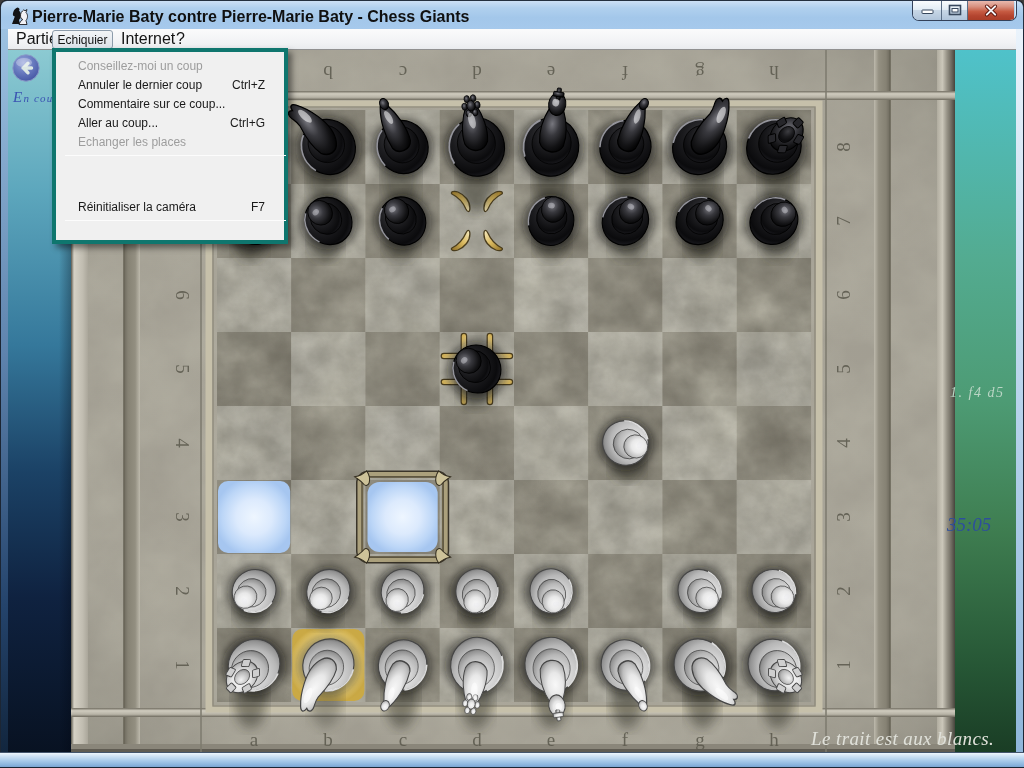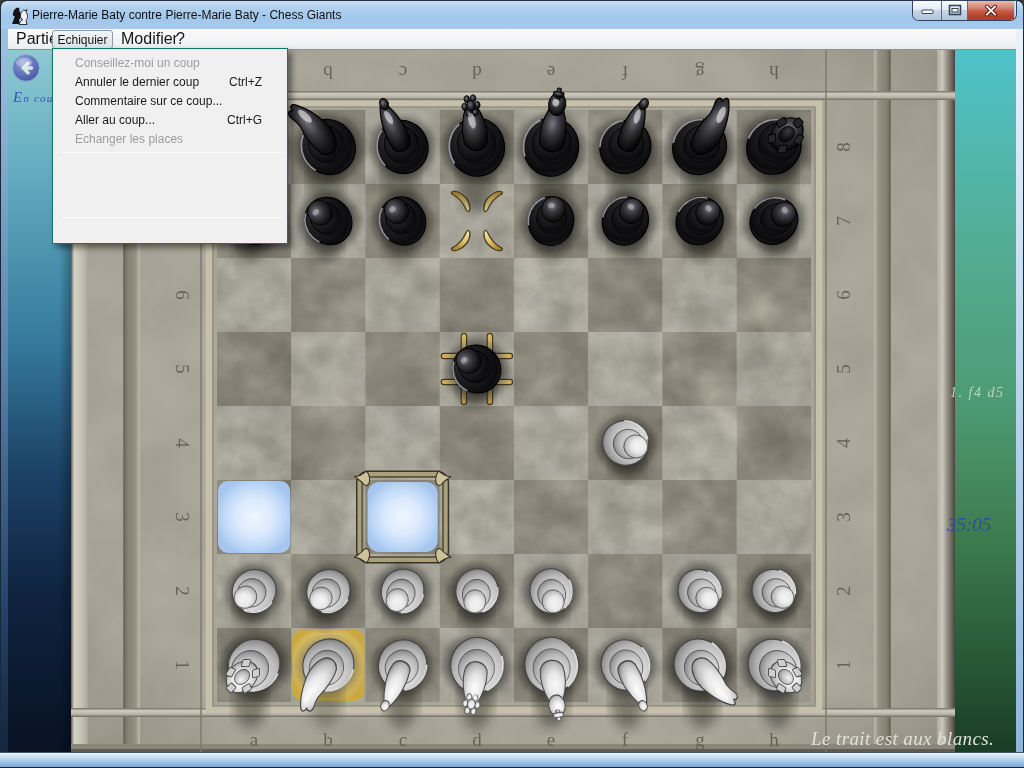--- a/index.html
+++ b/index.html
@@ -1,21 +1,21 @@
 <!DOCTYPE html>
 <html><head><meta charset="utf-8"><style>
 * { margin:0; padding:0; box-sizing:border-box; }
 html,body { width:1024px; height:768px; overflow:hidden; background:#3c3c3c;
   font-family:"Liberation Sans", sans-serif; }
 #win { position:absolute; left:0; top:0; width:1024px; height:768px;
   border-radius:7px 7px 0 0; overflow:hidden; background:#000; }
 #tbar { position:absolute; left:0; top:0; width:1024px; height:29px;
   background:linear-gradient(#cce0f5 0%, #b0d0ee 25%, #a3c7ea 60%, #a6c9ec 100%);
   border-radius:7px 7px 0 0; border:1px solid #24303f; border-bottom:none; }
-#tbar .ttl { position:absolute; left:31px; top:7px; font-size:12px; color:#101010; white-space:nowrap; }
+#tbar .ttl { position:absolute; left:31px; top:7px; font-size:16px; color:#101010; white-space:nowrap;font-weight:bold; }
 #ticon { position:absolute; left:9px; top:5px; }
 #btns { position:absolute; left:913px; top:1px; width:103px; height:19px; display:flex;
   border-radius:0 0 6px 6px; overflow:hidden; box-shadow:0 0 0 1px #33415a, inset 0 0 0 1px rgba(255,255,255,0.55); }
 #btns .b { height:19px; background:linear-gradient(#fafcfe 0%, #e2ecf5 45%, #c8d7e6 50%, #b0c4da 100%);
   border-right:1px solid #5a6d85; display:flex; align-items:center; justify-content:center; }
 #btns .b1 { width:29px; } #btns .b2 { width:26px; }
 #btns .b3 { width:46px; border-right:none;
   background:linear-gradient(#e9b9ae 0%, #d8907f 30%, #c65b42 55%, #b44530 78%, #aa3e28 100%); }
 #mbar { position:absolute; left:8px; top:29px; width:1008px; height:21px;
   background:linear-gradient(#fbfbfb, #f1f2f4 70%, #e9ebee); border-bottom:1px solid #909090; }
@@ -25,21 +25,21 @@
   border:1px solid #8d9cab; border-radius:3px; }
 #scene { position:absolute; left:0; top:0; width:1024px; height:768px; }
 #bordL { position:absolute; left:0; top:29px; width:8px; height:723px;
   background:linear-gradient(#9dc2e2, #5e83ad 45%, #24436b 80%, #12263e); border-left:1px solid #1c2634; }
 #bordR { position:absolute; left:1016px; top:29px; width:8px; height:723px;
   background:linear-gradient(#eaf3fb, #b9d4ec 50%, #8fb6da); border-right:1px solid #1c2634; }
 #bordB { position:absolute; left:0; top:752px; width:1024px; height:16px;
   background:linear-gradient(#eef6fd, #cfe2f4 22%, #a9cbea 55%, #8ab4dd 85%, #7aa5d2);
   border-top:1px solid #44566e; border-bottom:1px solid #1c2634; }
 #dropdown { position:absolute; left:52px; top:48px; width:236px; height:196px;
-  background:#f0f0f0; border:1px solid #0f766e; box-shadow:4px 4px 6px rgba(0,0,0,0.45); }
+  background:#f0f0f0; border:4px solid #0f766e; box-shadow:4px 4px 6px rgba(0,0,0,0.45); }
 #dropdown .mi { position:absolute; left:1px; width:232px; height:19px; line-height:19px; font-size:12px; color:#1a1a1a; }
 #dropdown .mi span:first-child { position:absolute; left:21px; white-space:nowrap; }
 #dropdown .mi .sc { position:absolute; right:24px; }
 #dropdown .mi.dis { color:#9d9d9d; }
 #dropdown .mi.hl { left:2px; width:232px; background:linear-gradient(#3f9bf0,#2f87e0); color:#fff; border-radius:2px; }
 #dropdown .sep { position:absolute; left:9px; width:221px; height:1px; background:#cfcfcf; border-bottom:1px solid #fcfcfc; }
 </style></head>
 <body>
 <div id="win">
   <div id="scene"><svg width="1024" height="768" viewBox="0 0 1024 768">
@@ -603,21 +603,21 @@
       </div>
     <div class="b b3">
         <svg width="46" height="19">
           <path d="M 18.8,5.4 L 27.2,13.6 M 27.2,5.4 L 18.8,13.6" stroke="#5a140b" stroke-width="3.8" fill="none" stroke-linecap="round"></path>
           <path d="M 18.8,5.4 L 27.2,13.6 M 27.2,5.4 L 18.8,13.6" stroke="#f2f5f8" stroke-width="2" fill="none" stroke-linecap="round"></path>
         </svg>
       </div>
   </div>
   <div id="mbar">
     <div class="m" style="left:8px">Partie</div>
-    <div class="m" style="left:113px">Modifier</div>
+    <div class="m" style="left:113px">Internet</div>
     <div class="m" style="left:168px">?</div>
   </div>
   <div id="mEch">Echiquier</div>
   <div id="dropdown">
       <div class="mi dis" style="top:4.5px">
         <span>Conseillez-moi un coup</span>
         <span class="sc"></span>
       </div>
       <div class="mi" style="top:23.5px">
         <span>Annuler le dernier coup</span>
@@ -629,14 +629,18 @@
       </div>
       <div class="mi" style="top:61.5px">
         <span>Aller au coup...</span>
         <span class="sc">Ctrl+G</span>
       </div>
       <div class="mi dis" style="top:80.5px">
         <span>Echanger les places</span>
         <span class="sc"></span>
       </div>
       <div class="sep" style="top:103.0px"></div>
+      <div class="mi" style="top:145.5px">
+        <span>Réinitialiser la caméra</span>
+        <span class="sc">F7</span>
+      </div>
       <div class="sep" style="top:168.0px"></div>
     </div>
 </div>
 </body></html>

